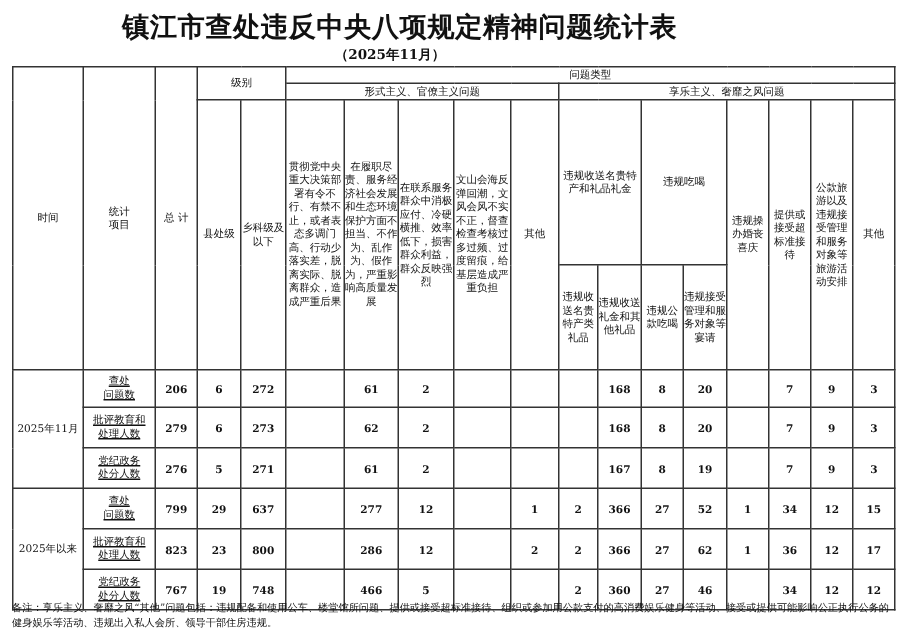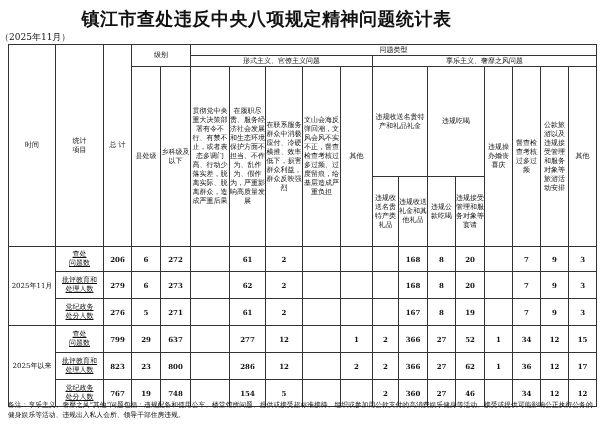--- a/index.html
+++ b/index.html
@@ -1,18 +1,18 @@
 <!DOCTYPE html>
 <html><head>
 <meta charset="utf-8">
 <style>
   html, body { margin: 0; padding: 0; background: #ffffff; }
   body { width: 600px; height: 425px; overflow: hidden; font-family: "DejaVu Serif", "Liberation Serif", serif; color: #111; position: relative; }
   .title { position: absolute; top: 8px; left: 0; width: 533px; text-align: center; font-size: 18px; font-weight: bold; letter-spacing: 0.5px; line-height: 22px; }
-  .subtitle { position: absolute; top: 31px; left: 0; width: 520px; text-align: left; font-size: 9px; font-weight: normal; line-height: 12px; }
+  .subtitle { position: absolute; top: 31px; left: 0; width: 520px; text-align: center; font-size: 9px; font-weight: bold; line-height: 12px; }
   table.stat { position: absolute; top: 44px; left: 8px; width: 588px; border-collapse: collapse; table-layout: fixed; border: 1.5px solid #222; }
   table.stat td { border: 1px solid #333; text-align: center; vertical-align: middle; padding: 0; font-size: 7px; line-height: 9px; overflow: hidden; }
   td.small { font-size: 6.3px; line-height: 8.2px; padding: 0 1px; }
   td.num { font-weight: bold; font-size: 7px; }
   td.rowlabel { font-size: 7.2px; line-height: 9px; text-decoration: underline; }
   td.timelabel { font-weight: normal; font-size: 7px; }
   .note { position: absolute; top: 400px; left: 8px; width: 588px; font-size: 6.8px; line-height: 10px; }
 </style>
 </head>
 <body>
@@ -58,21 +58,21 @@
     <td rowspan="2">县处级</td>
     <td rowspan="2" class="small">乡科级及以下</td>
     <td rowspan="2" class="small">贯彻党中央重大决策部署有令不行、有禁不止，或者表态多调门高、行动少落实差，脱离实际、脱离群众，造成严重后果</td>
     <td rowspan="2" class="small">在履职尽责、服务经济社会发展和生态环境保护方面不担当、不作为、乱作为、假作为，严重影响高质量发展</td>
     <td rowspan="2" class="small">在联系服务群众中消极应付、冷硬横推、效率低下，损害群众利益，群众反映强烈</td>
     <td rowspan="2" class="small">文山会海反弹回潮，文风会风不实不正，督查检查考核过多过频、过度留痕，给基层造成严重负担</td>
     <td rowspan="2">其他</td>
     <td colspan="2" class="small">违规收送名贵特产和礼品礼金</td>
     <td colspan="2" class="small">违规吃喝</td>
     <td rowspan="2" class="small">违规操办婚丧喜庆</td>
-    <td rowspan="2" class="small">督查检查考核过多过频</td>
+    <td rowspan="2" class="small">提供或接受超标准接待</td>
     <td rowspan="2" class="small">公款旅游以及违规接受管理和服务对象等旅游活动安排</td>
     <td rowspan="2">其他</td>
   </tr>
   <tr style="height:70px">
     <td class="small">违规收送名贵特产类礼品</td>
     <td class="small">违规收送礼金和其他礼品</td>
     <td class="small">违规公款吃喝</td>
     <td class="small">违规接受管理和服务对象等宴请</td>
   </tr>
 
@@ -179,21 +179,21 @@
     <td class="num">12</td>
     <td class="num">17</td>
   </tr>
   <tr style="height:27px">
     <td class="rowlabel" style="white-space:pre-line">党纪政务
 处分人数</td>
     <td class="num">767</td>
     <td class="num">19</td>
     <td class="num">748</td>
     <td class="num"></td>
-    <td class="num">154</td>
+    <td class="num">466</td>
     <td class="num">5</td>
     <td class="num"></td>
     <td class="num"></td>
     <td class="num">2</td>
     <td class="num">360</td>
     <td class="num">27</td>
     <td class="num">46</td>
     <td class="num"></td>
     <td class="num">34</td>
     <td class="num">12</td>

